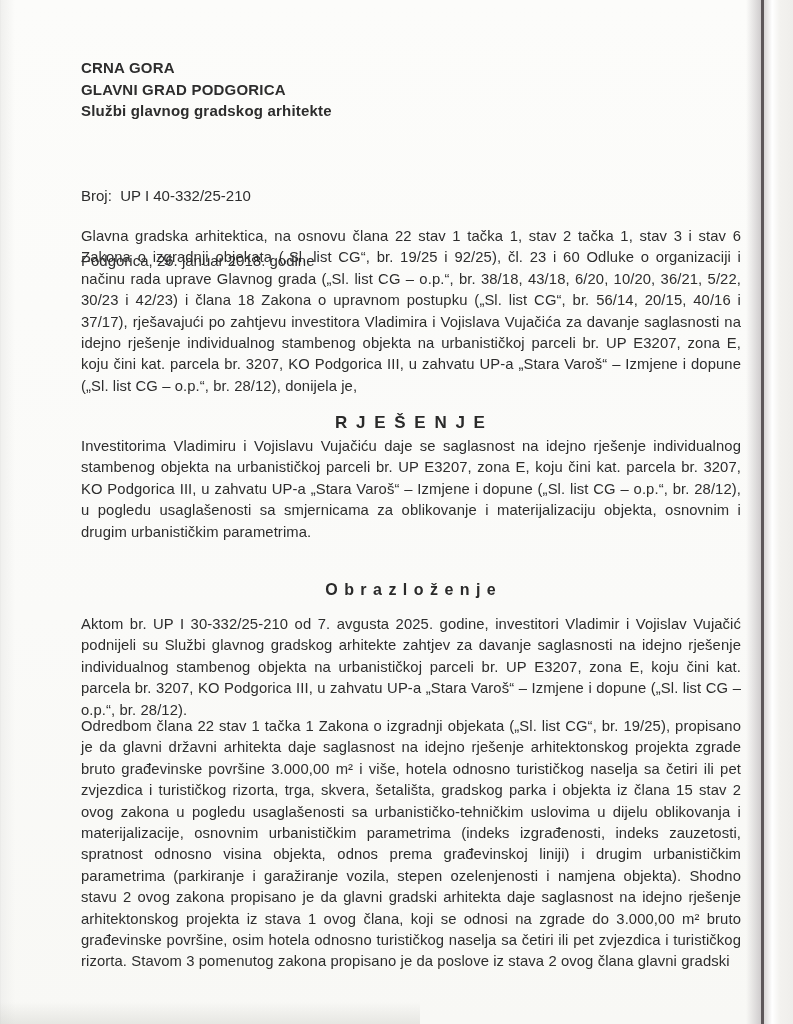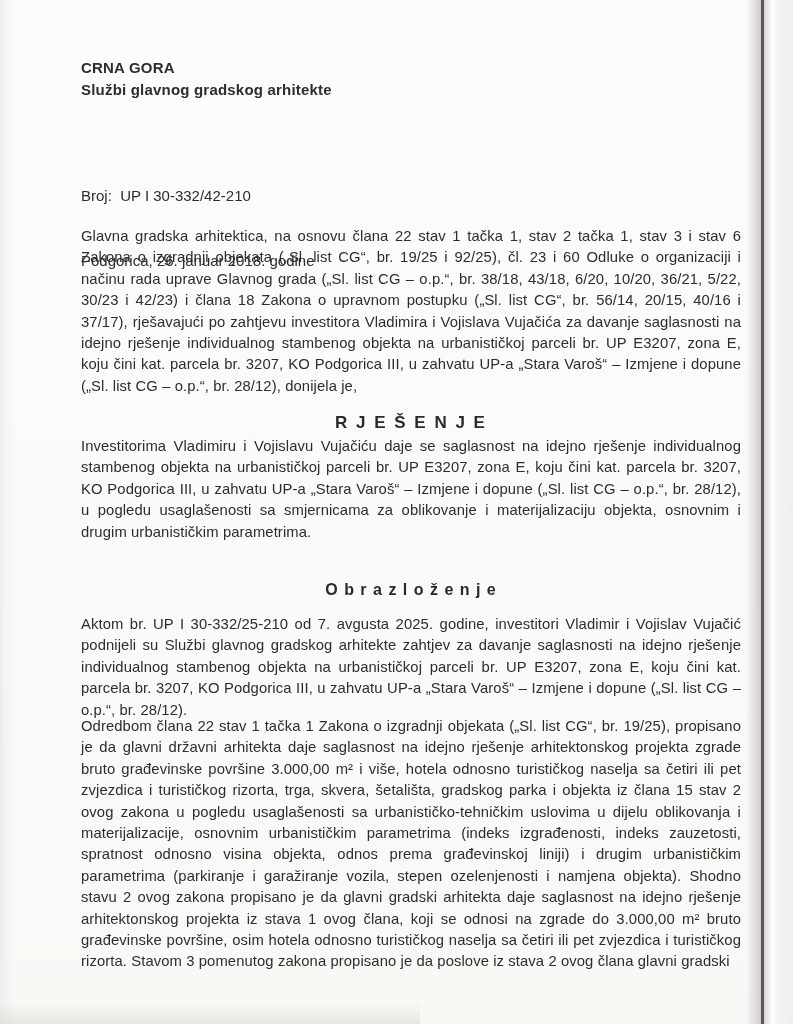--- a/index.html
+++ b/index.html
@@ -93,25 +93,26 @@
   <div class="edge-left"></div>
   <div class="edge-right-shade"></div>
   <div class="edge-dark-line"></div>
   <div class="edge-right-paper"></div>
   <div class="corner-shadow"></div>
 
   <div class="content">
 
     <div class="letterhead">
       <div>CRNA GORA</div>
+      <div>GLAVNI GRAD PODGORICA</div>
       <div>Službi glavnog gradskog arhitekte</div>
     </div>
 
     <div class="refblock">
-      <div>Broj:  UP I 30-332/42-210</div>
+      <div>Broj:  UP I 40-332/25-210</div>
       <div>Podgorica, 26. januar 2018. godine</div>
     </div>
 
     <p class="para p1">Glavna gradska arhitektica, na osnovu člana 22 stav 1 tačka 1, stav 2 tačka 1, stav 3 i stav 6 Zakona o izgradnji objekata („Sl. list CG“, br. 19/25 i 92/25), čl. 23 i 60 Odluke o organizaciji i načinu rada uprave Glavnog grada („Sl. list CG – o.p.“, br. 38/18, 43/18, 6/20, 10/20, 36/21, 5/22, 30/23 i 42/23) i člana 18 Zakona o upravnom postupku („Sl. list CG“, br. 56/14, 20/15, 40/16 i 37/17), rješavajući po zahtjevu investitora Vladimira i Vojislava Vujačića za davanje saglasnosti na idejno rješenje individualnog stambenog objekta na urbanističkoj parceli br. UP E3207, zona E, koju čini kat. parcela br. 3207, KO Podgorica III, u zahvatu UP-a „Stara Varoš“ – Izmjene i dopune („Sl. list CG – o.p.“, br. 28/12), donijela je,</p>
 
     <h1 class="heading h-decision">R J E Š E N J E</h1>
 
     <p class="para p2">Investitorima Vladimiru i Vojislavu Vujačiću daje se saglasnost na idejno rješenje individualnog stambenog objekta na urbanističkoj parceli br. UP E3207, zona E, koju čini kat. parcela br. 3207, KO Podgorica III, u zahvatu UP-a „Stara Varoš“ – Izmjene i dopune („Sl. list CG – o.p.“, br. 28/12), u pogledu usaglašenosti sa smjernicama za oblikovanje i materijalizaciju objekta, osnovnim i drugim urbanističkim parametrima.</p>
 
     <h2 class="heading h-rationale">O b r a z l o ž e n j e</h2>

